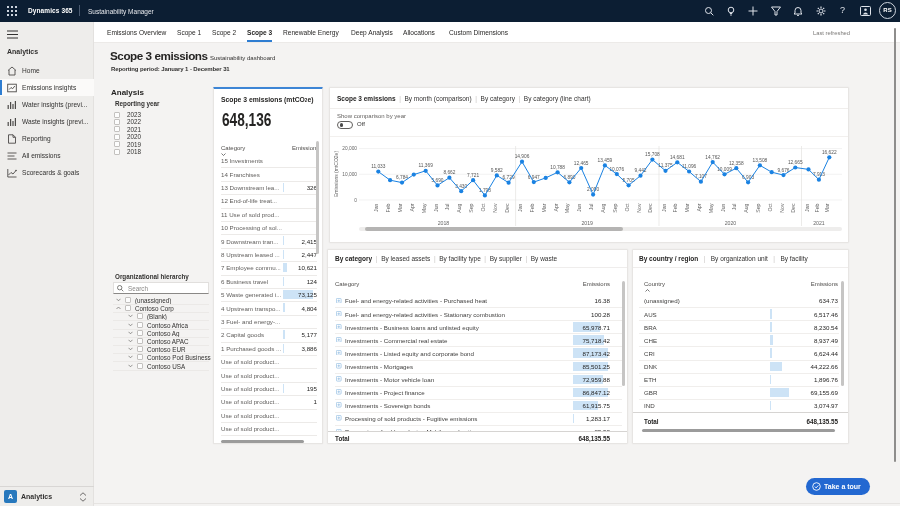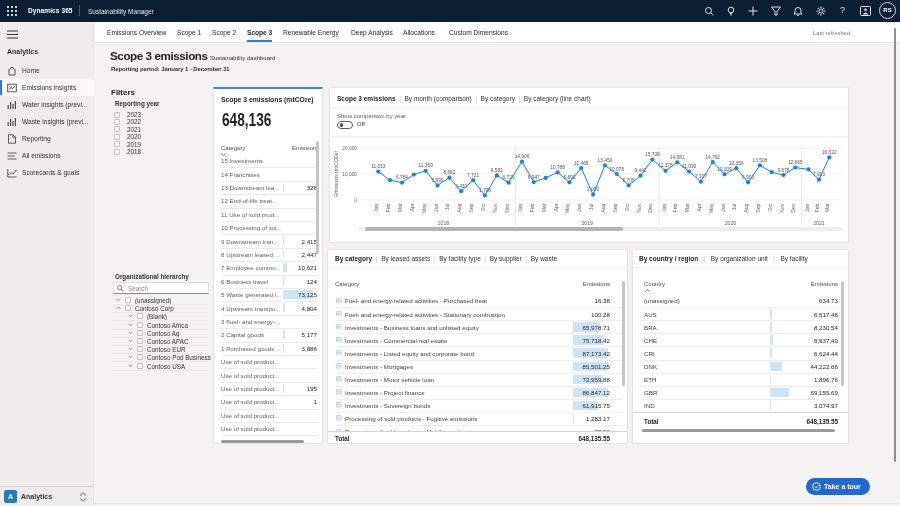--- a/index.html
+++ b/index.html
@@ -139,21 +139,21 @@
 <div class="ab" style="left:189px;top:7px;font-size:6.6px;color:#292827;white-space:nowrap;">Renewable Energy</div>
 <div class="ab" style="left:257px;top:7px;font-size:6.6px;color:#292827;white-space:nowrap;">Deep Analysis</div>
 <div class="ab" style="left:309px;top:7px;font-size:6.6px;color:#292827;white-space:nowrap;">Allocations</div>
 <div class="ab" style="left:355px;top:7px;font-size:6.6px;color:#292827;white-space:nowrap;">Custom Dimensions</div>
 <div class="ab" style="left:153px;top:18px;width:25px;height:2px;background:#2e7dd1;"></div>
 <div class="ab" style="left:719px;top:8px;font-size:5.8px;color:#7a7876;">Last refreshed</div>
 </div>
 <div class="ab" style="left:110px;top:49px;font-size:11.7px;font-weight:600;letter-spacing:-0.45px;color:#252423;">Scope 3 emissions</div>
 <div class="ab" style="left:210px;top:55px;font-size:6px;color:#323130;">Sustainability dashboard</div>
 <div class="ab" style="left:111px;top:65.5px;font-size:6px;font-weight:bold;letter-spacing:-0.1px;color:#323130;">Reporting period: January 1 - December 31</div>
-<div class="ab" style="left:111px;top:88px;font-size:8px;font-weight:bold;color:#252423;">Filters</div>
+<div class="ab" style="left:111px;top:88px;font-size:8px;font-weight:bold;color:#252423;">Analysis</div>
 <div class="ab" style="left:115px;top:100px;font-size:6.3px;font-weight:bold;color:#323130;">Reporting year</div>
 <div class="ab" style="left:114px;top:111.5px;width:6px;height:6px;border:1px solid #c3c1bf;background:#fdfdfd;border-radius:1px;"></div>
 <div class="ab" style="left:127px;top:111.0px;font-size:6.3px;color:#323130;">2023</div>
 <div class="ab" style="left:114px;top:118.9px;width:6px;height:6px;border:1px solid #c3c1bf;background:#fdfdfd;border-radius:1px;"></div>
 <div class="ab" style="left:127px;top:118.4px;font-size:6.3px;color:#323130;">2022</div>
 <div class="ab" style="left:114px;top:126.30000000000001px;width:6px;height:6px;border:1px solid #c3c1bf;background:#fdfdfd;border-radius:1px;"></div>
 <div class="ab" style="left:127px;top:125.80000000000001px;font-size:6.3px;color:#323130;">2021</div>
 <div class="ab" style="left:114px;top:133.70000000000002px;width:6px;height:6px;border:1px solid #c3c1bf;background:#fdfdfd;border-radius:1px;"></div>
 <div class="ab" style="left:127px;top:133.20000000000002px;font-size:6.3px;color:#323130;">2020</div>
 <div class="ab" style="left:114px;top:141.10000000000002px;width:6px;height:6px;border:1px solid #c3c1bf;background:#fdfdfd;border-radius:1px;"></div>

